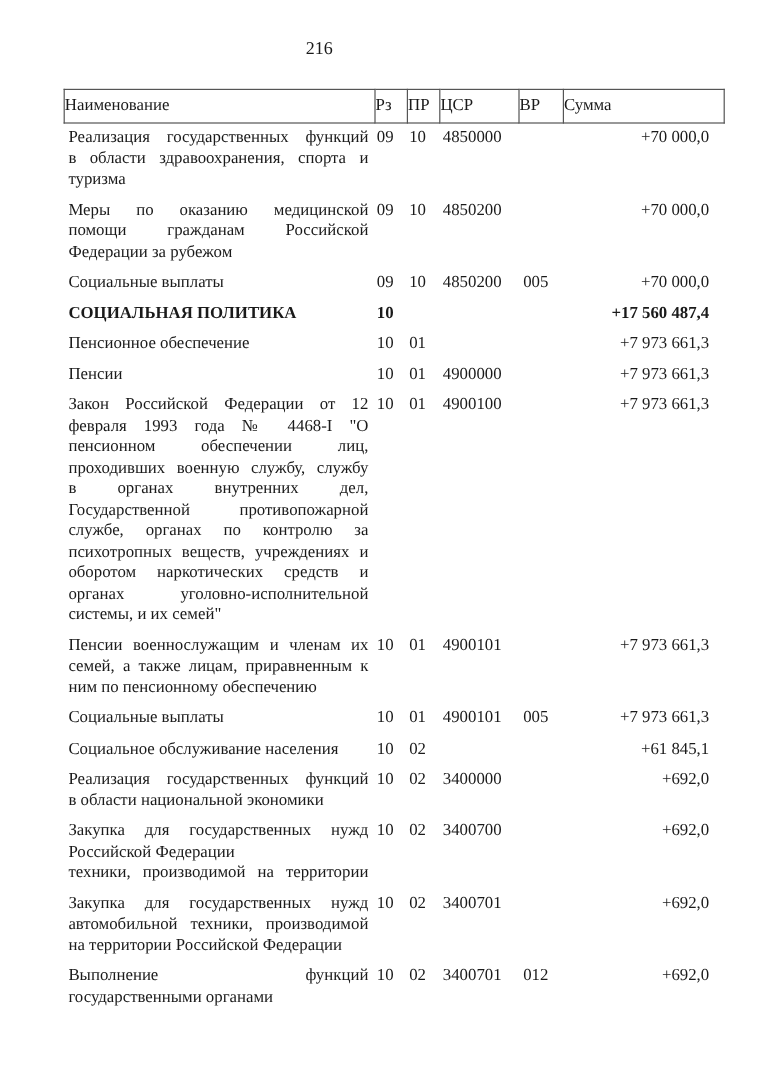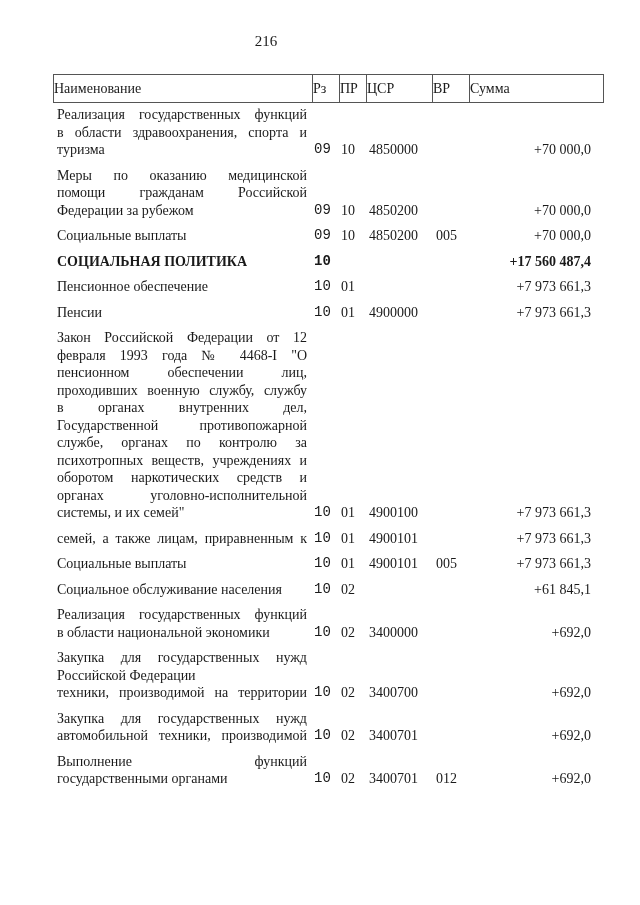--- a/index.html
+++ b/index.html
@@ -22,29 +22,29 @@
   }
   .c-name { width: 258px; }
   .c-rz { width: 26px; }
   .c-pr { width: 26px; }
   .c-csr { width: 65px; }
   .c-vr { width: 36px; }
   .c-sum { width: 133px; }
 
   .rows { position: absolute; top: 106px; left: 57px; width: 560px; }
   .row {
-    display: flex; align-items: flex-end;
+    display: flex; align-items: flex-start;
     font-size: 14px; line-height: 17.5px;
     margin-bottom: 8px;
   }
   .row .name {
     width: 250px; text-align: justify; text-align-last: left;
     hyphens: none;
   }
-  .row .rz { width: 25px; margin-left: 7px; font-family: Liberation Mono, monospace; }
+  .row .rz { width: 25px; margin-left: 7px; }
   .row .pr { width: 25px; margin-left: 2px; }
   .row .csr { width: 60px; margin-left: 3px; }
   .row .vr { width: 30px; margin-left: 7px; }
   .row .sum { width: 125px; text-align: right; }
   .row.bold { font-weight: bold; }
   .name-line { display: block; text-align: justify; text-align-last: justify; }
   .name-line.last { text-align-last: left; }
 </style>
 </head>
 <body>
@@ -144,21 +144,23 @@
         <span class="name-line last">системы, и их семей"</span>
       </div>
       <div class="rz">10</div>
       <div class="pr">01</div>
       <div class="csr">4900100</div>
       <div class="vr"></div>
       <div class="sum">+7 973 661,3</div>
     </div>
     <div class="row">
       <div class="name">
+        <span class="name-line">Пенсии военнослужащим и членам их</span>
         <span class="name-line">семей, а также лицам, приравненным к</span>
+        <span class="name-line last">ним по пенсионному обеспечению</span>
       </div>
       <div class="rz">10</div>
       <div class="pr">01</div>
       <div class="csr">4900101</div>
       <div class="vr"></div>
       <div class="sum">+7 973 661,3</div>
     </div>
     <div class="row">
       <div class="name">
         <span class="name-line last">Социальные выплаты</span>
@@ -199,20 +201,21 @@
       <div class="rz">10</div>
       <div class="pr">02</div>
       <div class="csr">3400700</div>
       <div class="vr"></div>
       <div class="sum">+692,0</div>
     </div>
     <div class="row">
       <div class="name">
         <span class="name-line">Закупка для государственных нужд</span>
         <span class="name-line">автомобильной техники, производимой</span>
+        <span class="name-line last">на территории Российской Федерации</span>
       </div>
       <div class="rz">10</div>
       <div class="pr">02</div>
       <div class="csr">3400701</div>
       <div class="vr"></div>
       <div class="sum">+692,0</div>
     </div>
     <div class="row">
       <div class="name">
         <span class="name-line">Выполнение функций</span>

